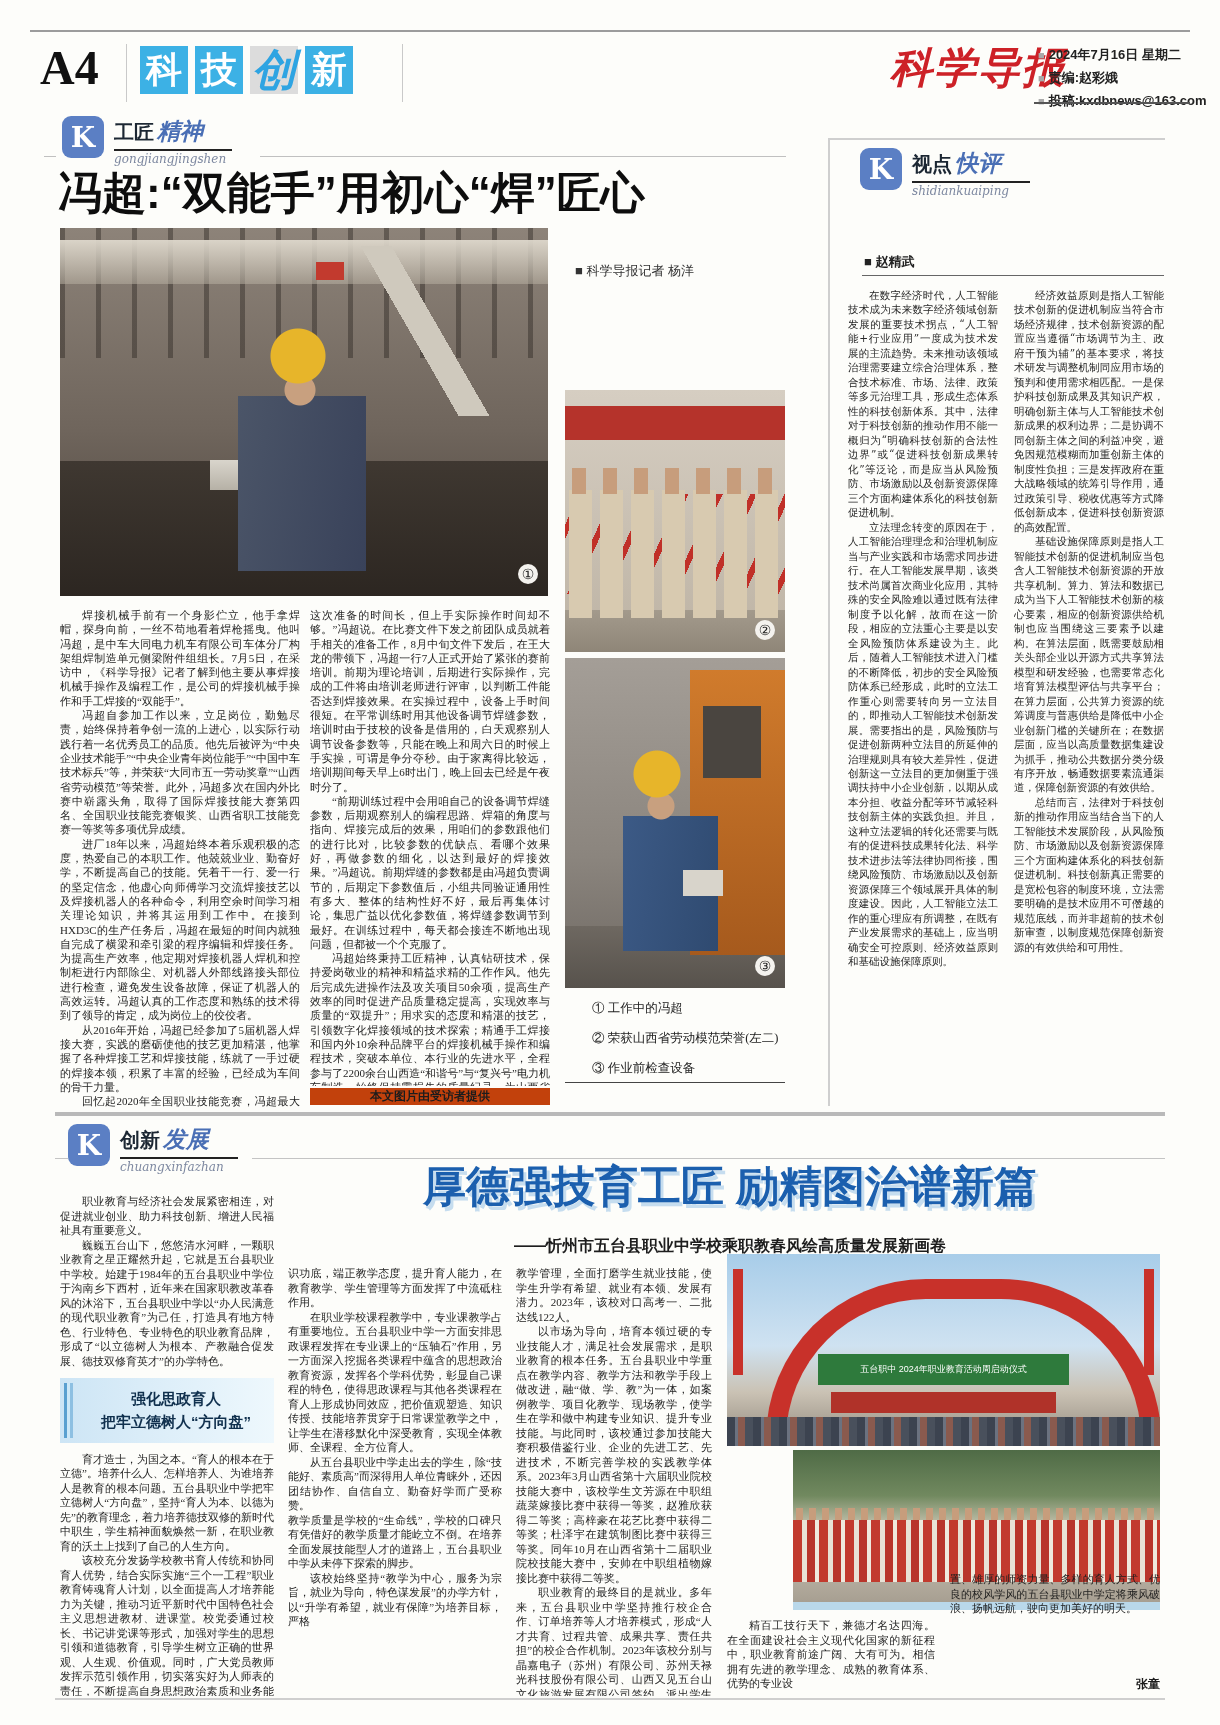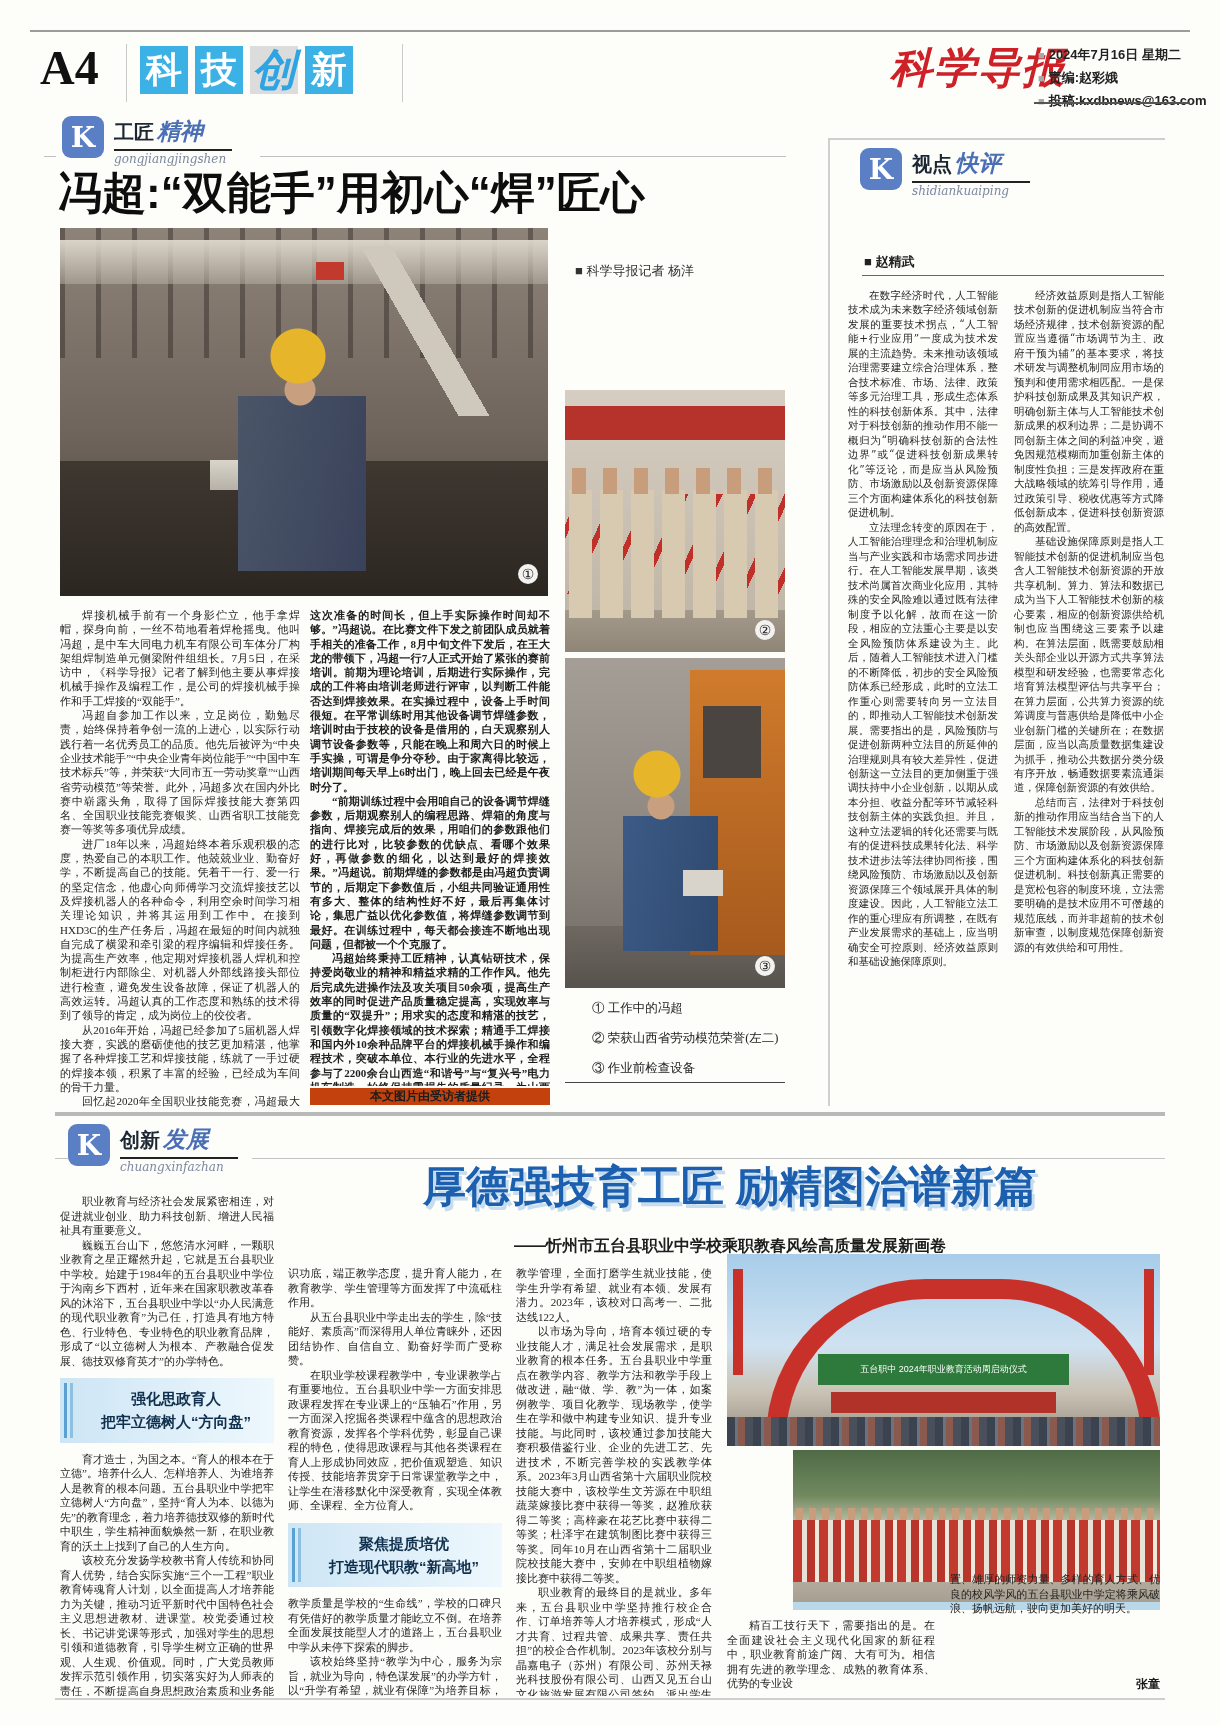--- a/index.html
+++ b/index.html
@@ -90,21 +90,21 @@
     background-position:0 0,0 0,138px 48px,118px 212px,58px 158px,125px 12px,0 268px,0 0;}
 
   #capBlock{left:592px;top:1000px;width:217px;font:12.5px "Liberation Serif",serif;color:#222;}
   #capBlock .cap{margin:0 0 13px 0;text-indent:0;}
   #capRule{left:565px;top:1082px;width:220px;height:1px;background:#444;}
 
   .artCol{position:absolute;overflow:hidden;font:11px/1.3 "Liberation Serif",serif;color:#1e1e1e;}
   .para{margin:0;text-indent:2em;text-align:justify;}
   .contFirst .para:first-child{text-indent:0;}
   #colL1{left:60px;top:608px;width:240px;height:500px;}
-  #colL2{left:310px;top:608px;width:240px;height:478px;font-weight:bold;}
+  #colL2{left:310px;top:608px;width:240px;height:478px;}
   #creditLine{left:310px;top:1088px;width:240px;text-align:center;font:bold 12px "Liberation Sans",sans-serif;background:#c2410c;}
 
   
   #vrule{left:828px;top:138px;width:2px;height:968px;background:#cfcfcf;}
   #hrule{left:828px;top:138px;width:337px;height:2px;background:#cfcfcf;}
   #badgeView{left:860px;top:148px;}
   #viewHeadline{left:862px;top:190px;width:310px;font:bold 29px/37px "Liberation Sans",sans-serif;color:#0d0d0d;}
   #viewAuthor{left:864px;top:253px;font:bold 13px "Liberation Sans",sans-serif;color:#222;}
   #authorRule{left:862px;top:275px;width:302px;height:1px;background:#666;}
   .viewCol{font:10.5px/1.38 "DejaVu Serif",serif;color:#262626;}
@@ -284,28 +284,23 @@
     </div>
     <div>
         <p class="para">育才造士，为国之本。“育人的根本在于立德”。培养什么人、怎样培养人、为谁培养人是教育的根本问题。五台县职业中学把牢立德树人“方向盘”，坚持“育人为本、以德为先”的教育理念，着力培养德技双修的新时代中职生，学生精神面貌焕然一新，在职业教育的沃土上找到了自己的人生方向。</p>
         <p class="para">该校充分发扬学校教书育人传统和协同育人优势，结合实际实施“三个一工程”职业教育铸魂育人计划，以全面提高人才培养能力为关键，推动习近平新时代中国特色社会主义思想进教材、进课堂。校党委通过校长、书记讲党课等形式，加强对学生的思想引领和道德教育，引导学生树立正确的世界观、人生观、价值观。同时，广大党员教师发挥示范引领作用，切实落实好为人师表的责任，不断提高自身思想政治素质和业务能力，筑牢知</p>
       </div>
   </div>
 
   <div class="artCol devCol contFirst" id="colB2">
     <div class="contFirst">
         <p class="para">识功底，端正教学态度，提升育人能力，在教育教学、学生管理等方面发挥了中流砥柱作用。</p>
+        <p class="para">在职业学校课程教学中，专业课教学占有重要地位。五台县职业中学一方面安排思政课程发挥在专业课上的“压轴石”作用，另一方面深入挖掘各类课程中蕴含的思想政治教育资源，发挥各个学科优势，彰显自己课程的特色，使得思政课程与其他各类课程在育人上形成协同效应，把价值观塑造、知识传授、技能培养贯穿于日常课堂教学之中，让学生在潜移默化中深受教育，实现全体教师、全课程、全方位育人。</p>
         <p class="para">从五台县职业中学走出去的学生，除“技能好、素质高”而深得用人单位青睐外，还因团结协作、自信自立、勤奋好学而广受称赞。</p>
-        <p class="para">在职业学校课程教学中，专业课教学占有重要地位。五台县职业中学一方面安排思政课程发挥在专业课上的“压轴石”作用，另一方面深入挖掘各类课程中蕴含的思想政治教育资源，发挥各个学科优势，彰显自己课程的特色，使得思政课程与其他各类课程在育人上形成协同效应，把价值观塑造、知识传授、技能培养贯穿于日常课堂教学之中，让学生在潜移默化中深受教育，实现全体教师、全课程、全方位育人。</p>
       </div>
-    <div class="bluebox">
-      <span class="boxStripe"></span>
-      <span style="display:block">聚焦提质培优</span>
-      <span style="display:block">打造现代职教“新高地”</span>
-    </div>
     <div>
         <p class="para">教学质量是学校的“生命线”，学校的口碑只有凭借好的教学质量才能屹立不倒。在培养全面发展技能型人才的道路上，五台县职业中学从未停下探索的脚步。</p>
         <p class="para">该校始终坚持“教学为中心，服务为宗旨，就业为导向，特色谋发展”的办学方针，以“升学有希望，就业有保障”为培养目标，严格</p>
       </div>
   </div>
 
   <div class="artCol devCol contFirst" id="colB3">
       <p class="para">教学管理，全面打磨学生就业技能，使学生升学有希望、就业有本领、发展有潜力。2023年，该校对口高考一、二批达线122人。</p>
       <p class="para">以市场为导向，培育本领过硬的专业技能人才，满足社会发展需求，是职业教育的根本任务。五台县职业中学重点在教学内容、教学方法和教学手段上做改进，融“做、学、教”为一体，如案例教学、项目化教学、现场教学，使学生在学和做中构建专业知识、提升专业技能。与此同时，该校通过参加技能大赛积极借鉴行业、企业的先进工艺、先进技术，不断完善学校的实践教学体系。2023年3月山西省第十六届职业院校技能大赛中，该校学生文芳源在中职组蔬菜嫁接比赛中获得一等奖，赵雅欣获得二等奖；高梓豪在花艺比赛中获得二等奖；杜泽宇在建筑制图比赛中获得三等奖。同年10月在山西省第十二届职业院校技能大赛中，安帅在中职组植物嫁接比赛中获得二等奖。</p>
       <p class="para">职业教育的最终目的是就业。多年来，五台县职业中学坚持推行校企合作、订单培养等人才培养模式，形成“人才共育、过程共管、成果共享、责任共担”的校企合作机制。2023年该校分别与晶嘉电子（苏州）有限公司、苏州天禄光科技股份有限公司、山西又见五台山文化旅游发展有限公司签约，派出学生赴对口企业实习实训……课内与课外相结合、校内与校外相统一，凝聚起教育的强大合力。</p>
@@ -315,21 +310,21 @@
     <span class="sideFlag" style="left:6px"></span>
     <span class="sideFlag" style="right:6px"></span>
     <span class="arch"></span>
     <span class="gbn">五台职中 2024年职业教育活动周启动仪式</span>
     <span class="tableBanner"></span>
     <span class="crowd"></span>
   </div>
   <div class="photo" id="phGroup"></div>
 
   <div class="artCol devCol" id="concA">
-    <p class="para">精百工技行天下，需要指出的是。在全面建设社会主义现代化国家的新征程中，职业教育前途广阔、大有可为。相信拥有先进的教学理念、成熟的教育体系、优势的专业设</p>
+    <p class="para">精百工技行天下，兼德才名达四海。在全面建设社会主义现代化国家的新征程中，职业教育前途广阔、大有可为。相信拥有先进的教学理念、成熟的教育体系、优势的专业设</p>
   </div>
   <div class="artCol devCol contFirst" id="concB">
     <p class="para">置、雄厚的师资力量、多样的育人方式、优良的校风学风的五台县职业中学定将乘风破浪、扬帆远航，驶向更加美好的明天。</p>
   </div>
   <div class="abs" id="signature">张童</div>
 
   <div class="abs" id="botRule"></div>
 </div>
 
 </body></html>

